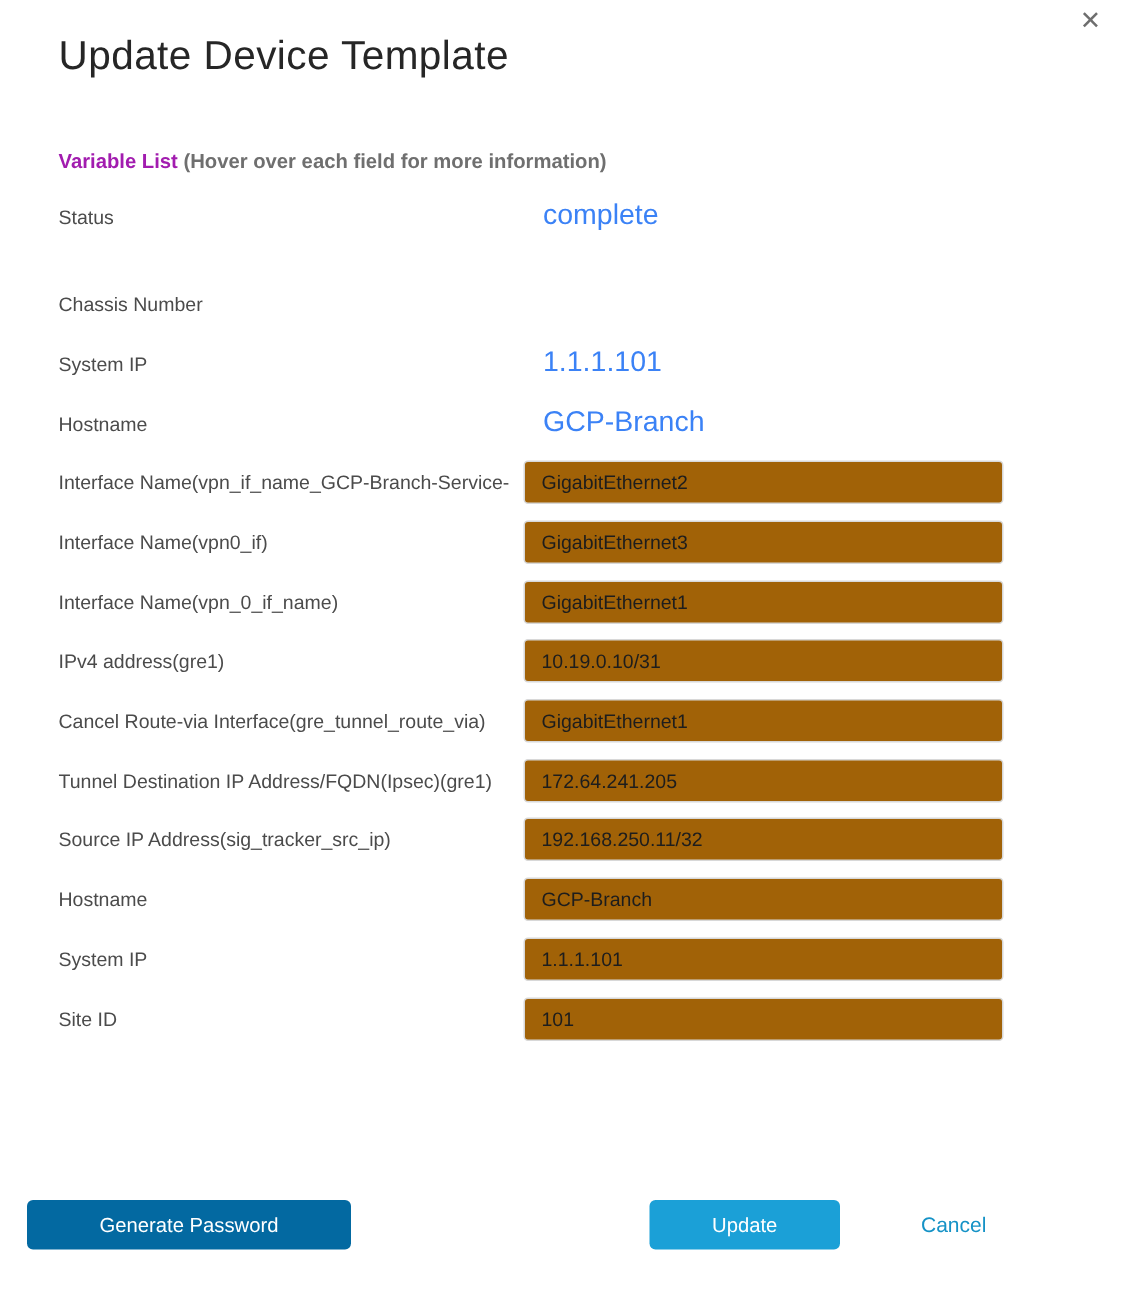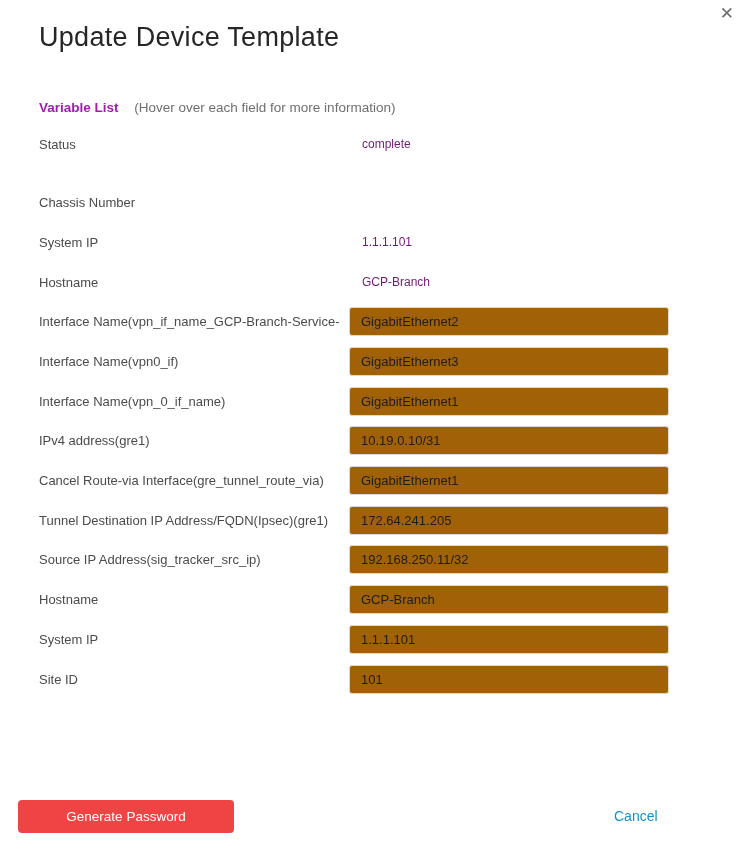--- a/index.html
+++ b/index.html
@@ -31,42 +31,42 @@
     color: #262626;
     line-height: 34px;
   }
   .section-header {
     margin: 45px 0 0 39px;
     font-size: 13.5px;
     color: #444444;
     line-height: 17px;
   }
   .section-header .bold { font-weight: 700; color: #a21caf; }
-  .section-header .hint { font-weight: 400; color: #6f6f6f; padding-left: 12px; }
+  .section-header .hint { font-weight: 700; color: #6f6f6f; }
   .rows { margin-left: 39px; }
   #static-rows { margin-top: 8px; }
   .row {
     display: flex;
     align-items: center;
     height: 40px;
   }
   .row.gap-after { margin-bottom: 18px; }
   .input-row { height: 39.7px; }
   .label {
     flex: 0 0 310px;
     max-width: 310px;
     overflow: hidden;
     white-space: nowrap;
     font-size: 13px;
     color: #4b4b4b;
   }
   .static-value {
     padding-left: 13px;
-    font-size: 12px;
-    color: #701a75;
+    font-size: 19px;
+    color: #3b82f6;
     min-height: 15px;
   }
   .field-input {
     width: 320px;
     height: 29px;
     border: 1px solid #d8d8d8;
     border-radius: 3px;
     background: #a16207;
     padding: 0 11px;
     font-family: "Liberation Sans", sans-serif;
@@ -171,17 +171,18 @@
         <div class="label">System IP</div>
         <input type="text" class="field-input" value="1.1.1.101" style="">
       </div>
       <div class="row input-row">
         <div class="label">Site ID</div>
         <input type="text" class="field-input" value="101" style="">
       </div>
     </div>
 
   <div class="footer">
-    <button class="btn btn-generate" style="background: #ef4444;">Generate Password</button>
+    <button class="btn btn-generate" style="background: #0369a1;">Generate Password</button>
+    <button class="btn btn-update" style="background: rgb(27, 160, 215);">Update</button>
     <a class="cancel" style="color: rgb(21, 146, 198);">Cancel</a>
   </div>
 
 </div>
 
 </body></html>

